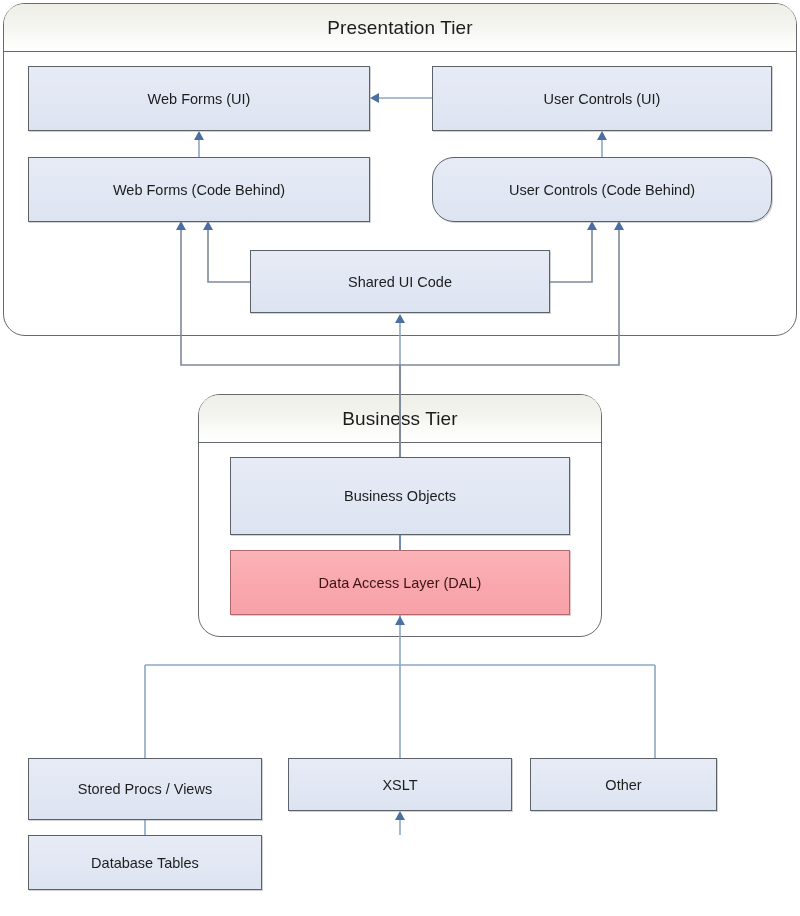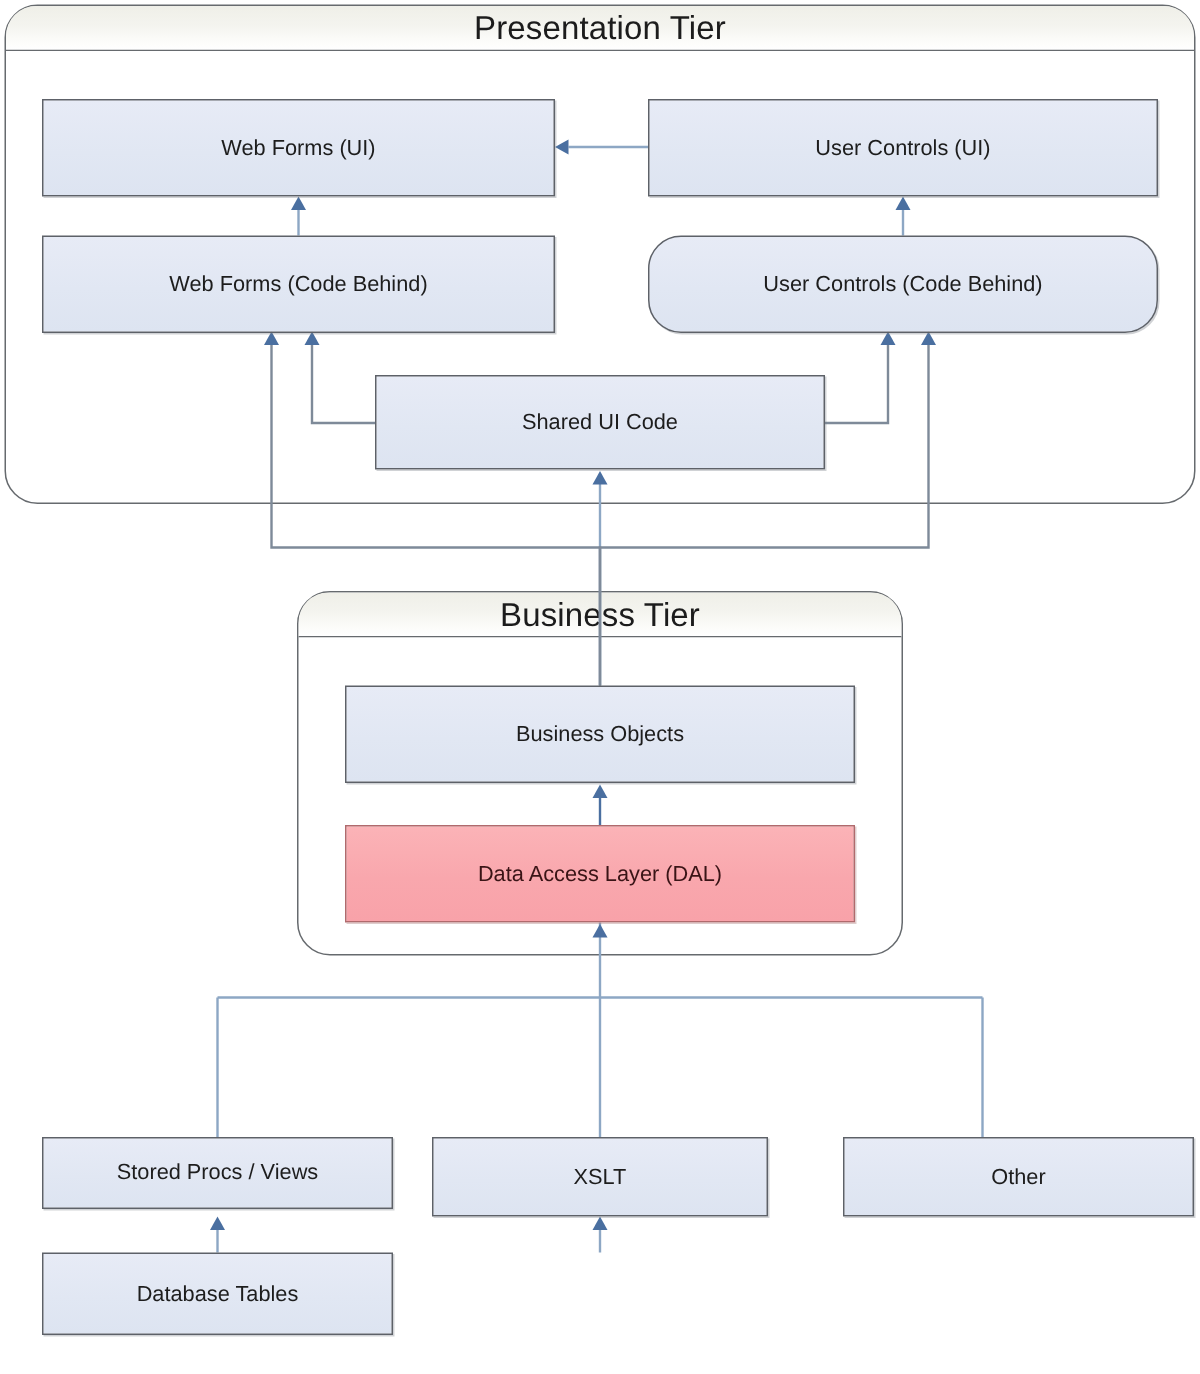--- a/index.html
+++ b/index.html
@@ -15,27 +15,27 @@
   .tier{
     position:absolute;
     border:1.4px solid #666a6e;
     border-radius:22px;
     background:#ffffff;
     box-sizing:border-box;
   }
   .tier-header{
     position:absolute;
     left:0;top:0;right:0;
-    height:30px;
+    height:48px;
     border-bottom:1.4px solid #666a6e;
     border-top-left-radius:20px;
     border-top-right-radius:20px;
     background:linear-gradient(to bottom,#efefe8 0%,#f4f4ef 45%,#fbfbf8 75%,#ffffff 100%);
     display:flex;align-items:center;justify-content:center;
-    font-size:22px;
+    font-size:19px;
     color:#1c1c1c;
     letter-spacing:.1px;
     box-sizing:border-box;
   }
 
   
   .node{
     position:absolute;
     box-sizing:border-box;
     border:1.6px solid #5d6168;
@@ -131,41 +131,41 @@
   <div class="arrow up" style="left:203px;top:221px;"></div>
   <div class="arrow up" style="left:587px;top:221px;"></div>
   <div class="arrow up" style="left:176px;top:221px;"></div>
   <div class="arrow up" style="left:614px;top:221px;"></div>
   <div class="arrow up" style="left:395px;top:314px;"></div>
 
   <div class="tier" style="left:198px;top:394px;width:404px;height:243px;">
     <div class="tier-header">Business Tier</div>
   </div>
 
-  <div class="node" style="left:230px;top:457px;width:340px;height:65px;">
+  <div class="node" style="left:230px;top:457px;width:340px;height:78px;">
     <span>Business Objects</span>
   </div>
 
   <div class="node accent" style="left:230px;top:550px;width:340px;height:65px;align-items:center;">
     <span>Data Access Layer (DAL)</span>
   </div>
 
   <div class="arrow up" style="left:395px;top:523px;"></div>
   <div class="arrow up" style="left:395px;top:616px;"></div>
 
 
-  <div class="node" style="left:28px;top:758px;width:234px;height:48px;">
+  <div class="node" style="left:28px;top:758px;width:234px;height:62px;">
     <span>Stored Procs / Views</span>
   </div>
 
   <div class="node" style="left:288px;top:758px;width:224px;height:53px;">
     <span>XSLT</span>
   </div>
 
-  <div class="node" style="left:562px;top:758px;width:234px;height:53px;">
+  <div class="node" style="left:530px;top:758px;width:187px;height:53px;">
     <span>Other</span>
   </div>
 
   <div class="node" style="left:28px;top:835px;width:234px;height:55px;text-align:center;">
     <span>Database Tables</span>
   </div>
 
 
   <div class="arrow up" style="left:140px;top:811px;"></div>
   <div class="arrow up" style="left:395px;top:811px;"></div>

